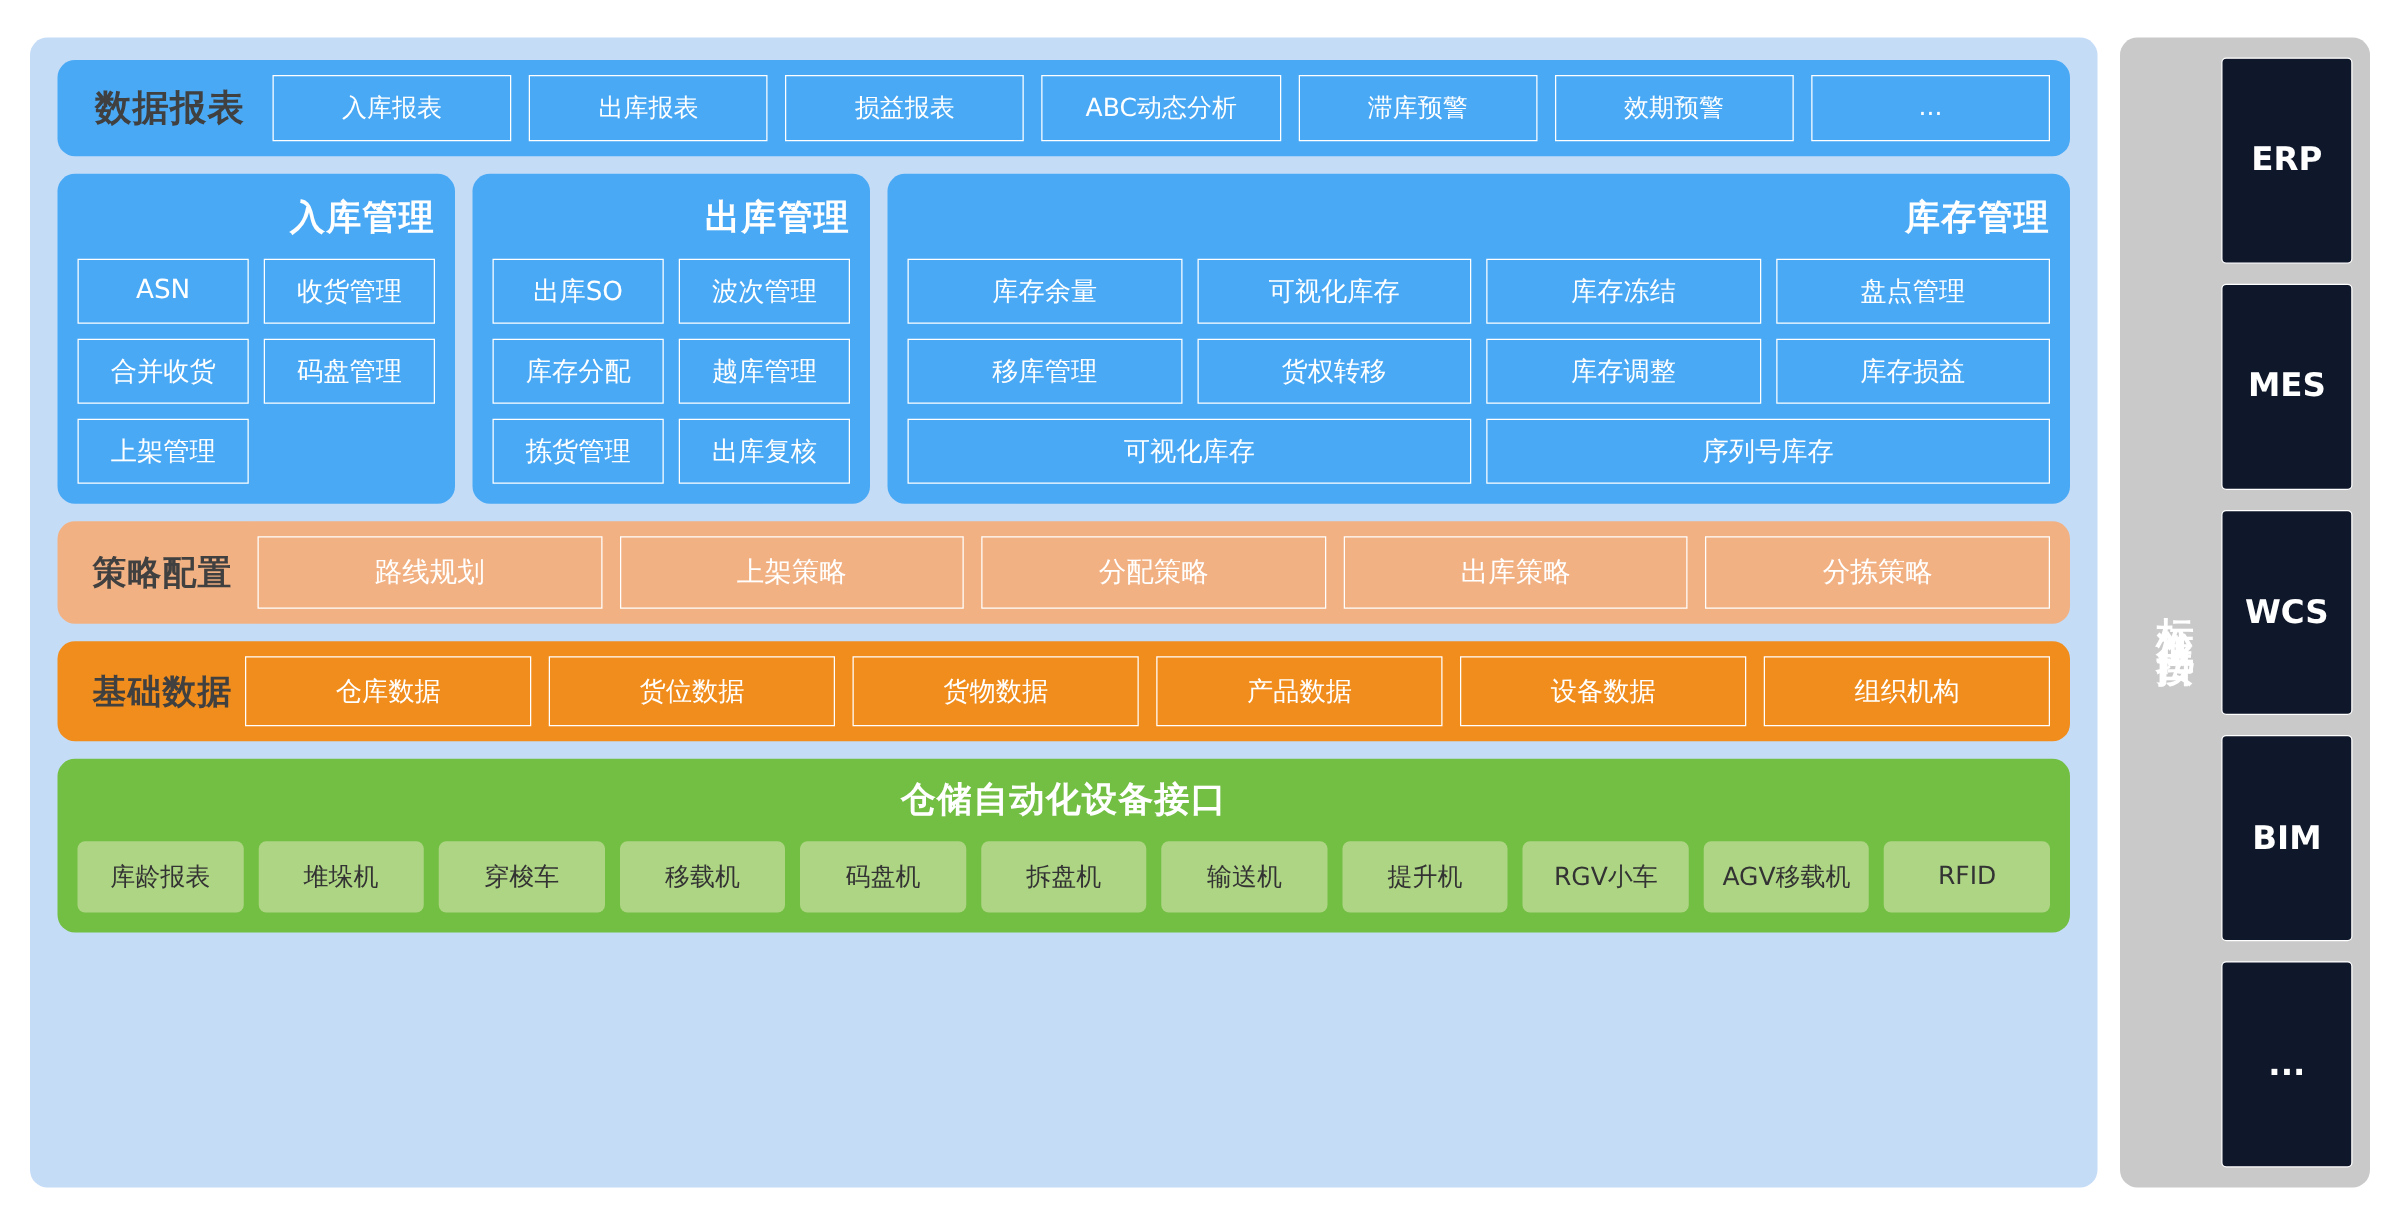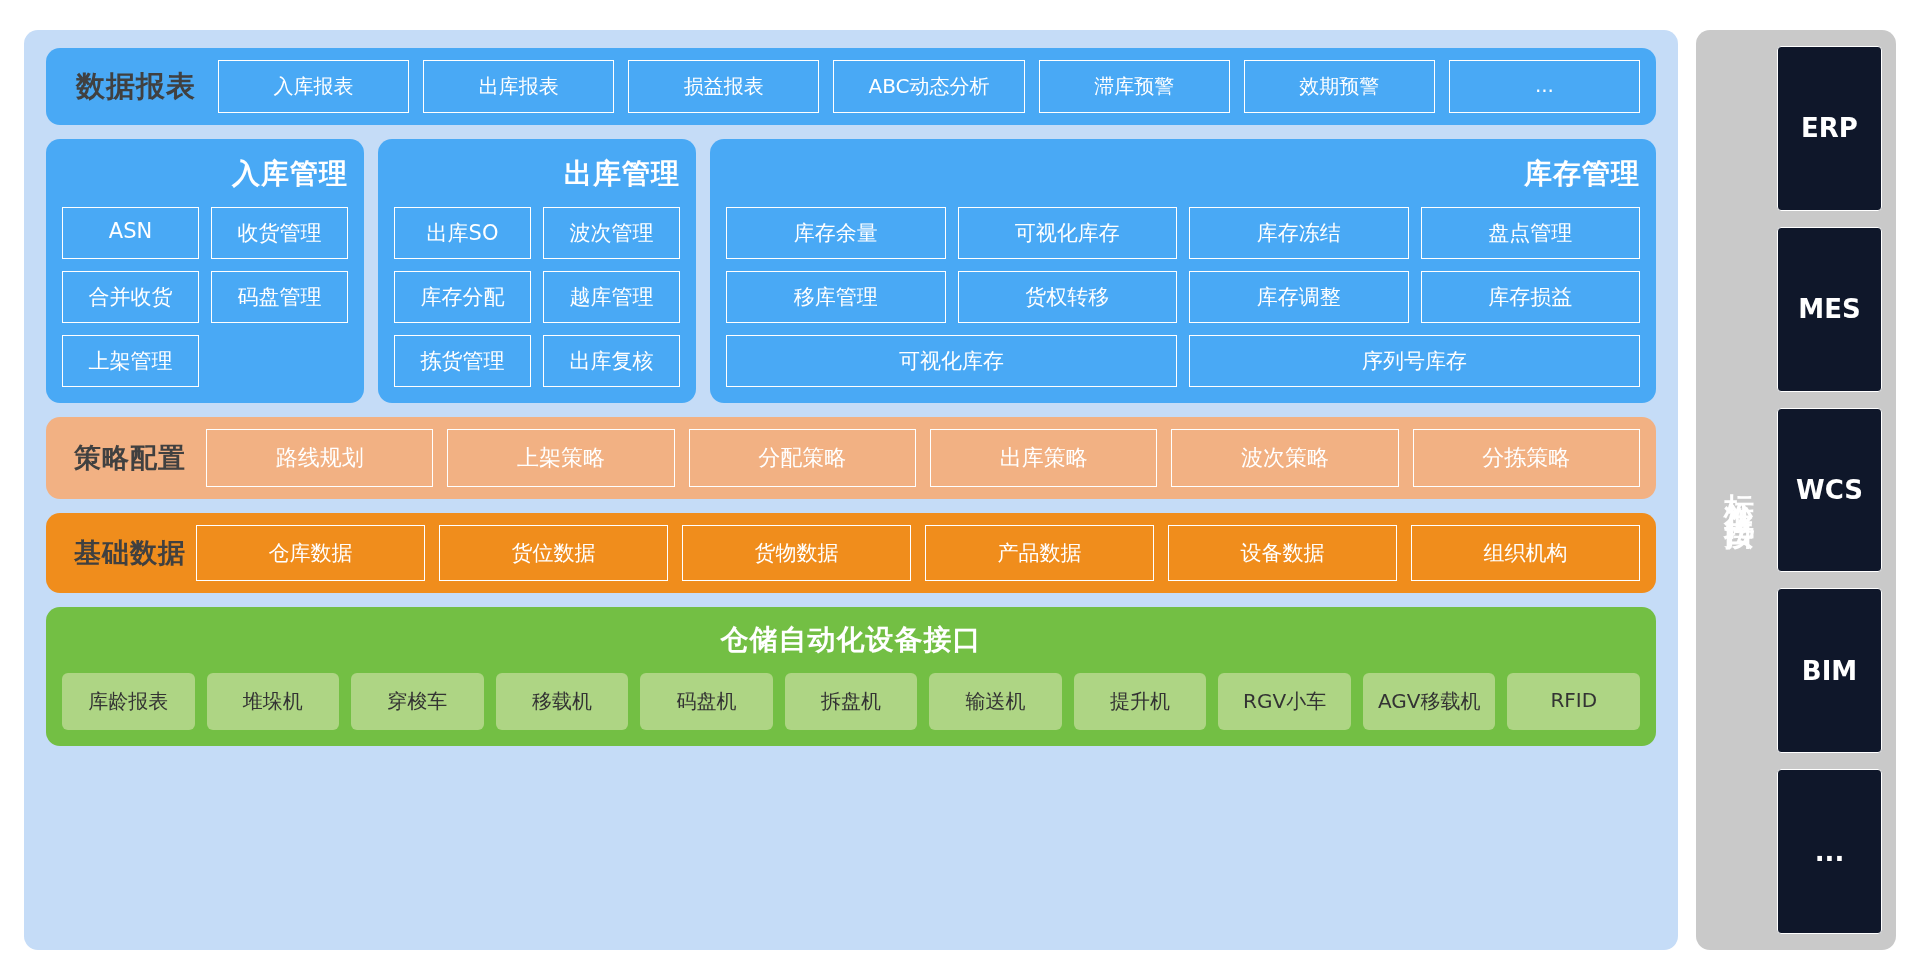--- a/index.html
+++ b/index.html
@@ -176,21 +176,20 @@
 
     </div>
 
     <div class="band strategy">
       <div class="band-title">策略配置</div>
       <div class="chiplist">
         <div class="chip">路线规划</div>
         <div class="chip">上架策略</div>
         <div class="chip">分配策略</div>
         <div class="chip">出库策略</div>
-        <div class="chip">波次策略</div>
         <div class="chip">分拣策略</div>
       </div>
     </div>
 
     <div class="band basedata">
       <div class="band-title">基础数据</div>
       <div class="chiplist">
         <div class="chip">仓库数据</div>
         <div class="chip">货位数据</div>
         <div class="chip">货物数据</div>

